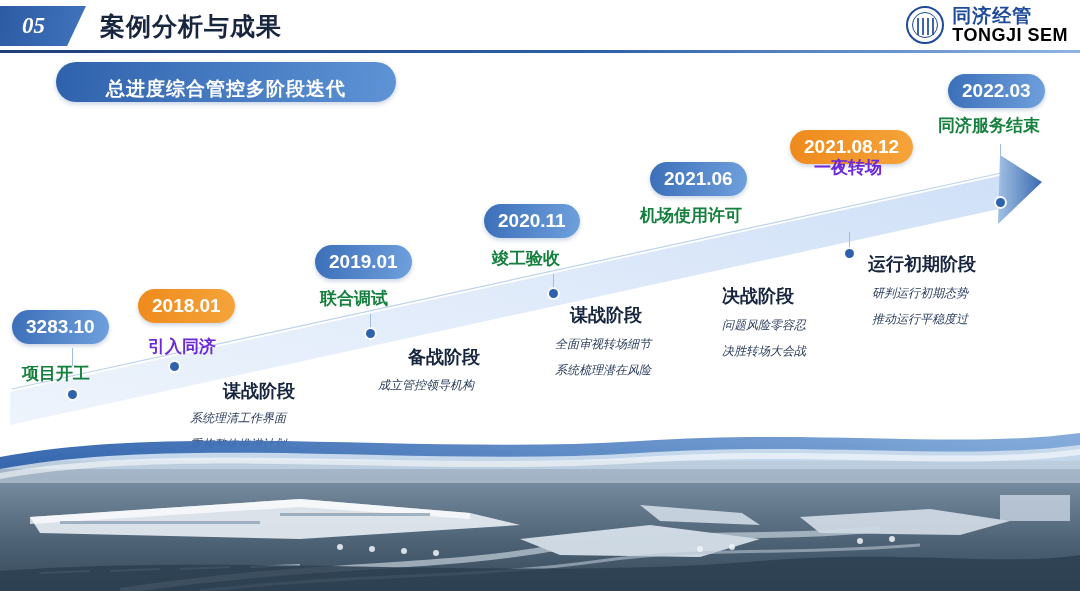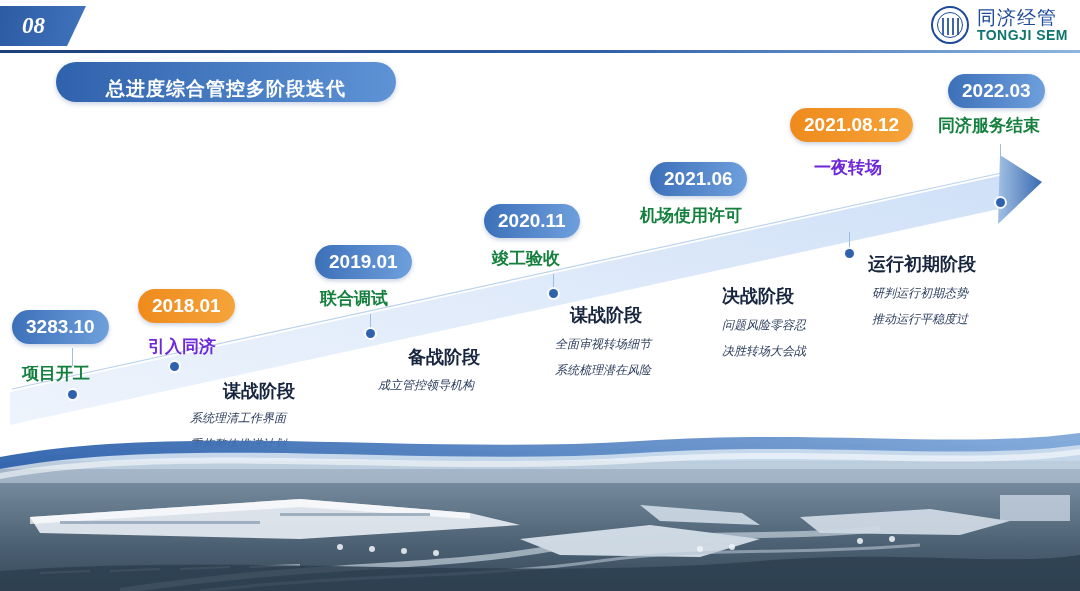--- a/index.html
+++ b/index.html
@@ -48,22 +48,22 @@
     content:""; position:absolute; left:4px; top:4px; right:4px; bottom:4px;
     border-radius:50%; border:1px solid #1d4a9a;
   }
   #logo-seal:before {
     content:""; position:absolute; left:9px; top:10px; width:18px; height:17px;
     background:
       repeating-linear-gradient(90deg,#1d4a9a 0 2px, transparent 2px 5px);
     opacity:.85;
   }
   #logo-text { line-height:1.05; }
-  #logo-cn { font-size:19px; font-weight:normal; color:#1d4a9a; letter-spacing:1px; }
-  #logo-en { font-size:14px; font-weight:bold; color:#0f766e; letter-spacing:.5px; }
+  #logo-cn { font-size:19px; font-weight:bold; color:#1d4a9a; letter-spacing:1px; }
+  #logo-en { font-size:18px; font-weight:bold; color:#000000; letter-spacing:.5px; }
 
   
   #subtitle-pill {
     position:absolute; left:56px; top:62px; width:340px; height:40px;
     border-radius:20px;
     background:linear-gradient(95deg,#2f62ac 0%, #5e93d6 100%);
     box-shadow:0 2px 5px rgba(40,80,140,.25);
     display:flex; align-items:flex-end; justify-content:center;
   }
   #subtitle-pill span {
@@ -112,22 +112,23 @@
 
   
   #photo { position:absolute; left:0; bottom:0; width:1080px; height:170px; overflow:hidden; }
   #photo svg { display:block; }
 </style>
 </head>
 <body>
 
 <div id="header">
   <div id="section-badge">
-    <span>08</span>
-  </div>
+    <span>05</span>
+  </div>
+  <div id="header-title">案例分析与成果</div>
   <div id="logo-wrap">
     <div id="logo-seal"></div>
     <div id="logo-text">
       <div id="logo-cn">同济经管</div>
       <div id="logo-en">TONGJI SEM</div>
     </div>
   </div>
   <div id="header-rule"></div>
 </div>
 
@@ -207,21 +208,21 @@
     </div>
     <div class="milestone" style="left:640px; top:152px;">机场使用许可</div>
     <div class="phase" style="left:722px; top:232px;">决战阶段</div>
     <div class="detail" style="left:722px; top:260px;">问题风险零容忍</div>
     <div class="detail" style="left:722px; top:286px;">决胜转场大会战</div>
     <div class="connector" style="left:849px; top:180px; height:20px;"></div>
     <div class="dot" style="left:845px; top:197px;"></div>
   </div>
 
   <div class="stage">
-    <div class="date-pill orange" style="left:790px; top:56px;">
+    <div class="date-pill orange" style="left:790px; top:78px;">
       <span>2021.08.12</span>
     </div>
     <div class="milestone orange" style="left:814px; top:104px;">一夜转场</div>
     <div class="phase" style="left:868px; top:200px;">运行初期阶段</div>
     <div class="detail" style="left:872px; top:228px;">研判运行初期态势</div>
     <div class="detail" style="left:872px; top:254px;">推动运行平稳度过</div>
   </div>
 
   <div class="stage">
     <div class="date-pill blue" style="left:948px; top:22px;">

